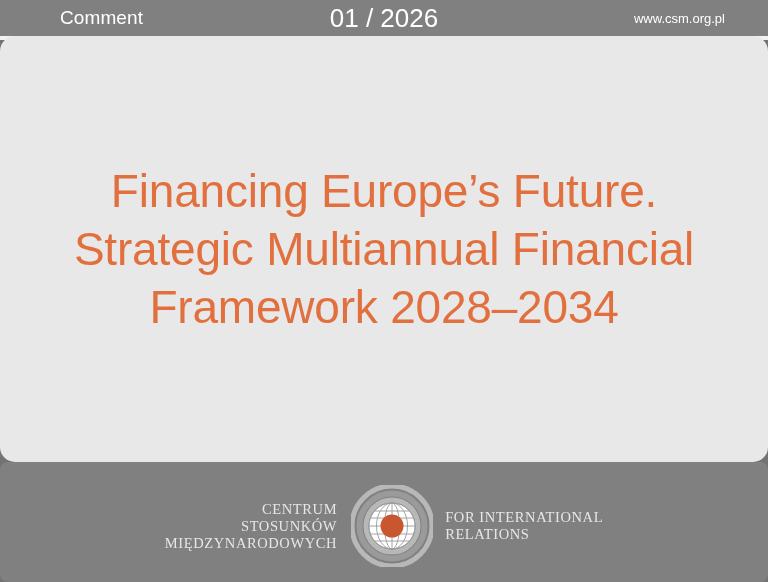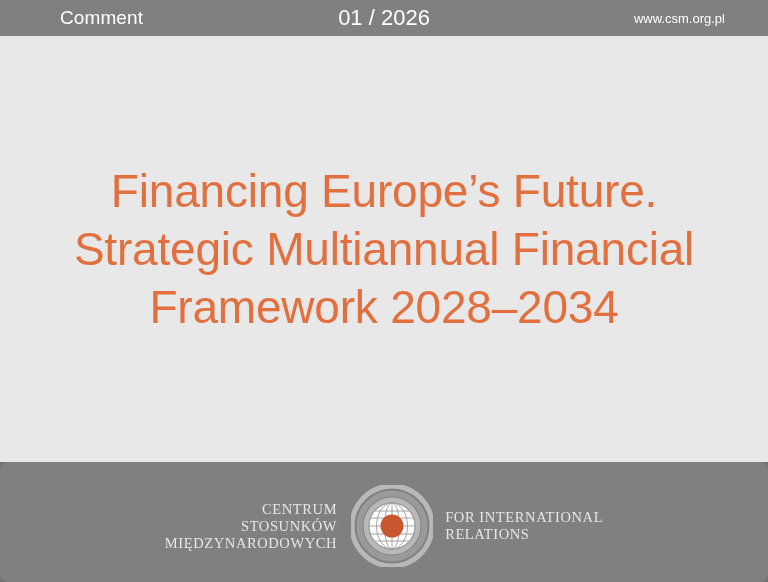--- a/index.html
+++ b/index.html
@@ -50,39 +50,40 @@
     font-size: 19px;
     letter-spacing: 0.1px;
     white-space: nowrap;
   }
   .header-center {
     position: absolute;
     left: 384px;
     transform: translate(-50%, -50%);
     top: 50%;
     color: #ffffff;
-    font-size: 22px;
+    font-size: 26px;
     white-space: nowrap;
   }
   .header-right {
     position: absolute;
     right: 43px;
     top: 50%;
     transform: translateY(-50%);
     color: #ffffff;
     font-size: 13px;
     white-space: nowrap;
     text-align: right;
   }
 
   
   .body-area {
     flex: 1 1 auto;
     position: relative;
     background: #e8e8e8;
+    border-radius: 15px;
   }
   .title-block {
     position: absolute;
     left: 0;
     right: 0;
     top: 126px;
     text-align: center;
   }
   .title-line {
     color: #e2703f;

